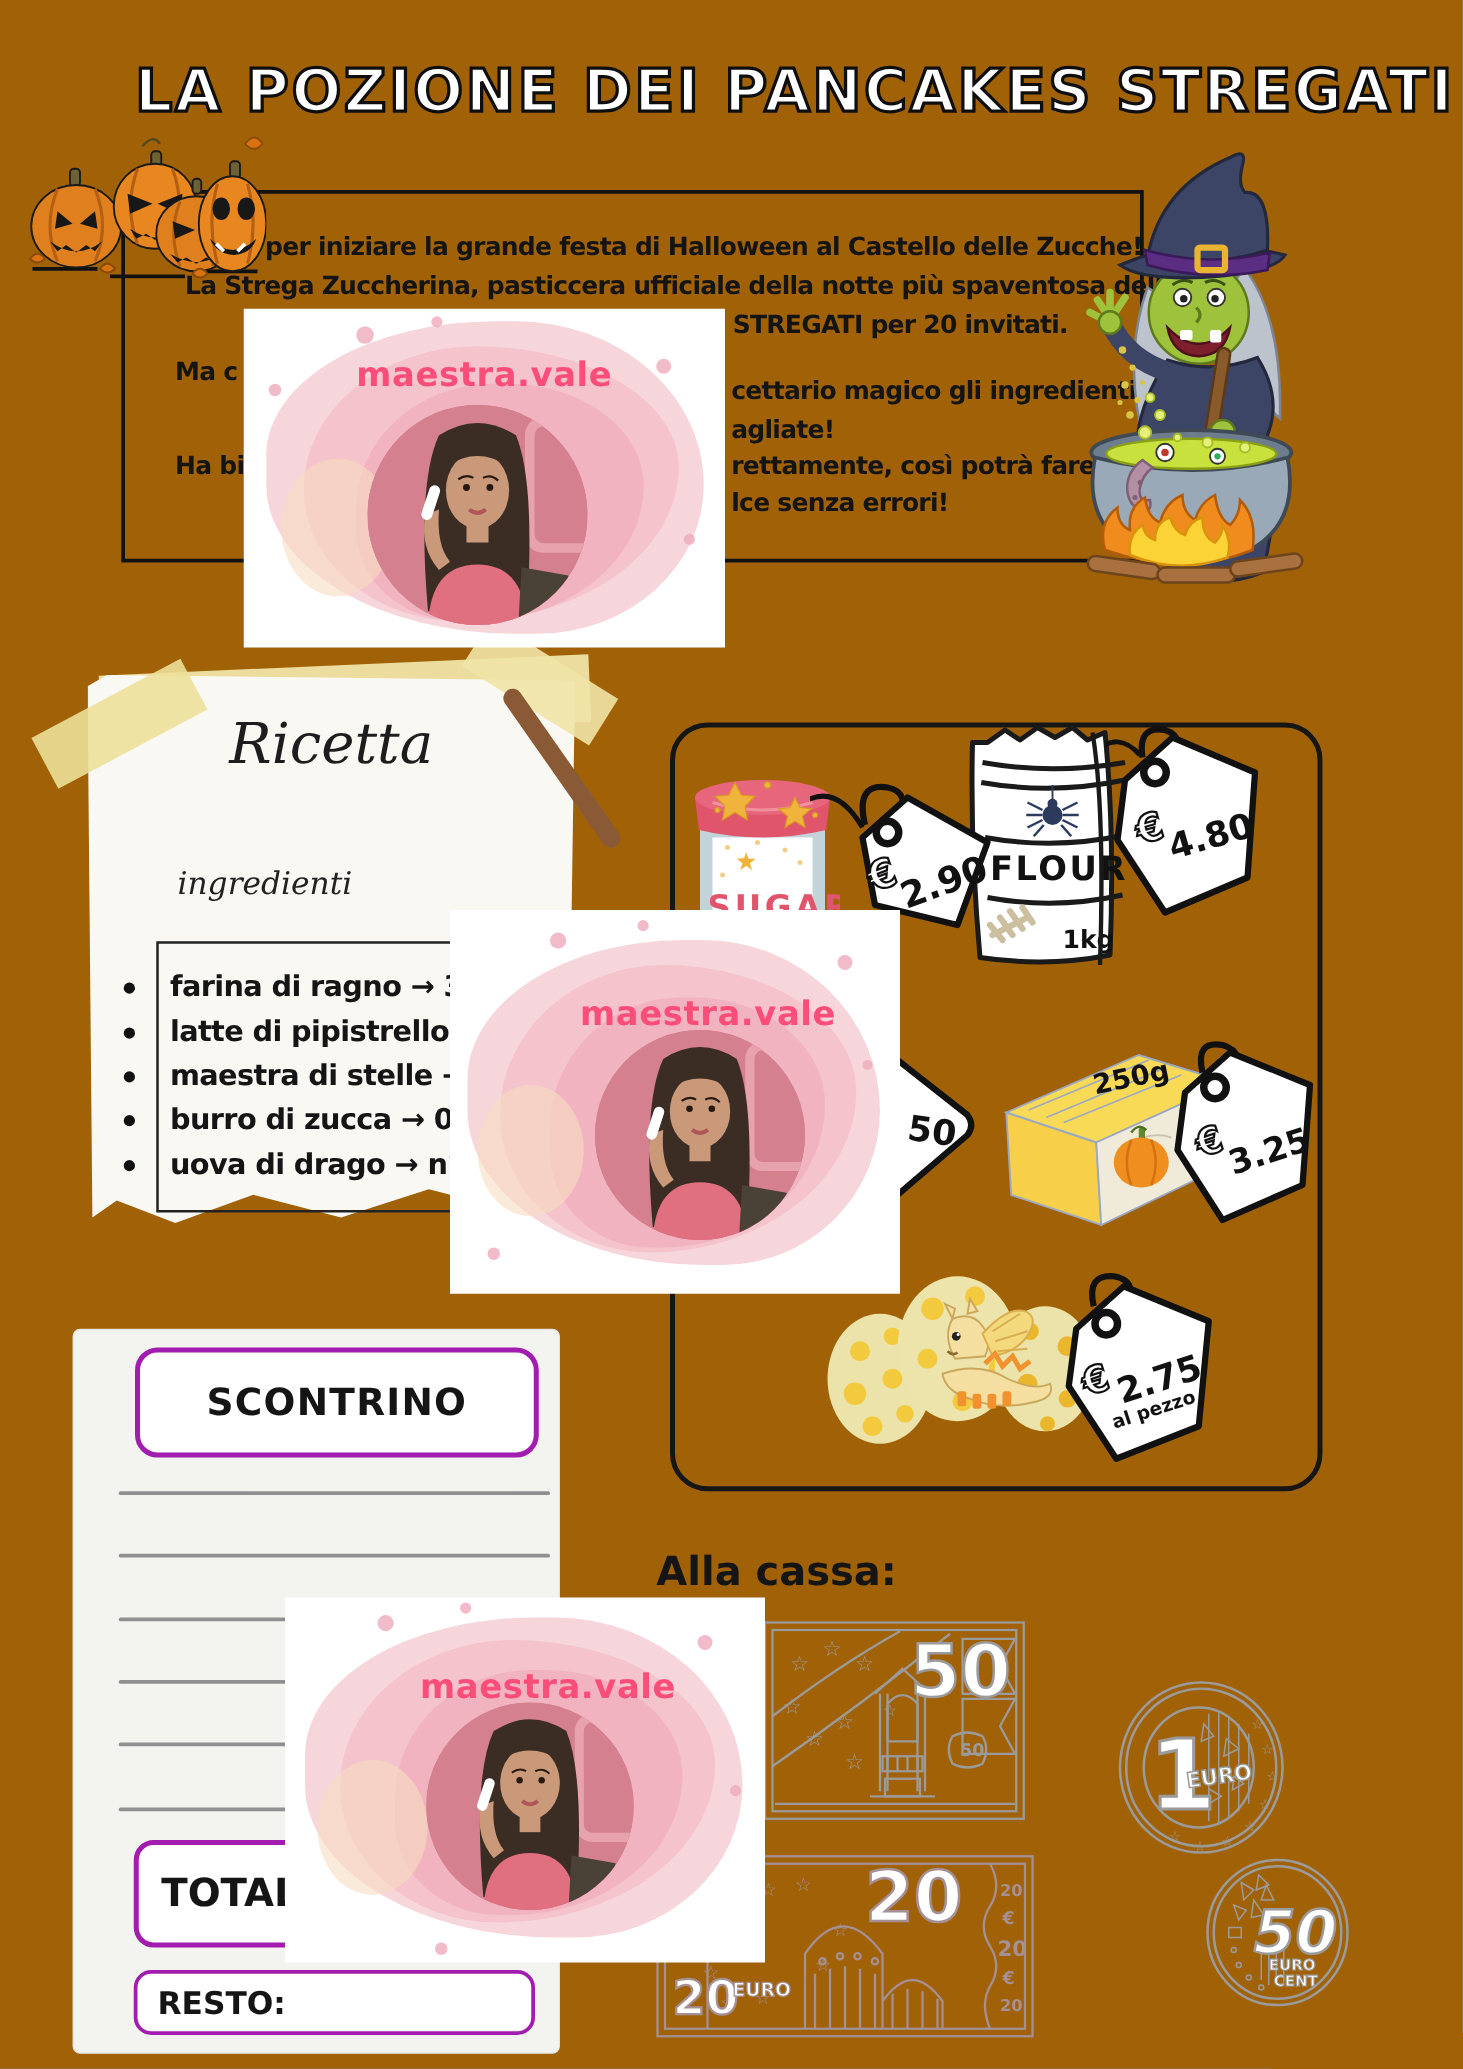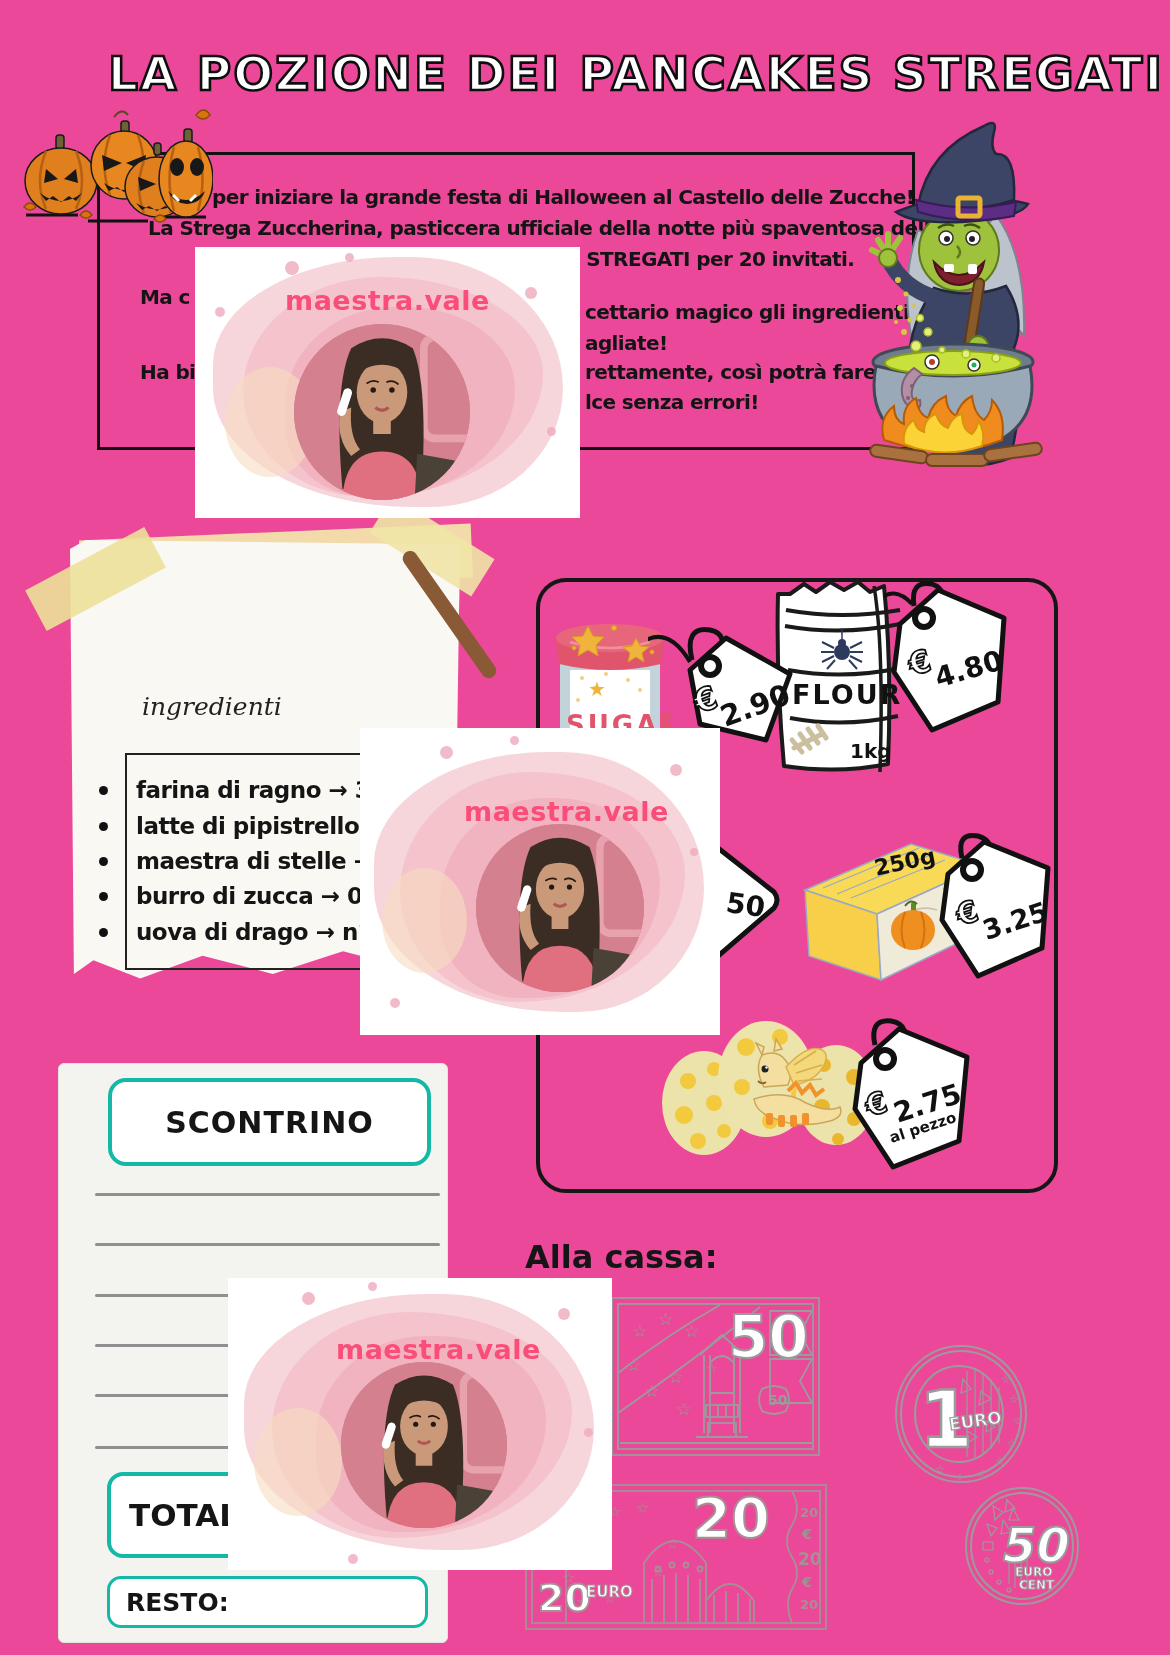--- a/index.html
+++ b/index.html
@@ -1,33 +1,33 @@
 <!DOCTYPE html>
 <html><head>
 <meta charset="utf-8">
 <style>
   html,body{margin:0;padding:0;background:#888;}
-  #page{position:relative;width:1170px;height:1655px;background:#ec4899;overflow:hidden;
+  #page{position:relative;width:1170px;height:1655px;background:#a16207;overflow:hidden;
         font-family:"DejaVu Sans",sans-serif;color:#141414;margin:0 auto;}
   .abs{position:absolute;}
   .comic{font-family:"DejaVu Sans",sans-serif;font-weight:700;color:#151515;}
   .outline-title{font-size:47px;font-weight:800;letter-spacing:2px;color:#ffffff;
        -webkit-text-stroke:2.6px #0e0e0e;text-stroke:2.6px #0e0e0e;white-space:nowrap;}
   .story-line{font-size:20px;font-weight:700;letter-spacing:-0.6px;white-space:nowrap;z-index:2;}
   .box-border{border:3.5px solid #121212;}
   .wm{z-index:40;background:#ffffff;overflow:hidden;}
   .wm .blob1{position:absolute;background:#f4c3cc;border-radius:46% 54% 58% 42% / 52% 44% 56% 48%;}
   .wm .blob2{position:absolute;background:#f7d6db;border-radius:55% 45% 40% 60% / 45% 55% 50% 50%;}
   .wm .blob3{position:absolute;background:#f0aebc;opacity:.75;border-radius:50% 50% 62% 38% / 55% 45% 60% 40%;}
   .wm .blob4{position:absolute;background:#f6dcc0;opacity:.6;border-radius:50%;}
   .wm .dot{position:absolute;background:#eeaabb;border-radius:50%;opacity:.8;}
   .wm-handle{position:absolute;font-weight:800;font-size:27px;color:#fb4d79;letter-spacing:0.5px;z-index:5;white-space:nowrap;}
   .wm-photo{position:absolute;border-radius:50%;overflow:hidden;z-index:4;background:#d4808f;}
   .rule{position:absolute;height:3px;background:#8f8f8f;border-radius:2px;z-index:2;}
-  .rbox{position:absolute;background:#ffffff;border:4px solid #14b8a6;z-index:2;display:flex;align-items:center;}
+  .rbox{position:absolute;background:#ffffff;border:4px solid #a21caf;z-index:2;display:flex;align-items:center;}
   .svgtext{font-family:"DejaVu Sans",sans-serif;}
 </style>
 </head>
 <body>
 
 <div id="page">
 
   <div class="abs outline-title" style="left:108px;top:46px;width:960px;text-align:left;">LA POZIONE DEI PANCAKES STREGATI</div>
 
   <div class="abs box-border" style="left:97px;top:152px;width:812px;height:292px;z-index:1;"></div>
@@ -150,20 +150,21 @@
   </svg>
 
   <div class="abs" style="left:80px;top:532px;width:392px;height:54px;background:#f2e7ad;opacity:.92;transform:rotate(-2.5deg);z-index:1;"></div>
   <div class="abs" style="left:70px;top:540px;width:390px;height:452px;background:#f9f8f3;z-index:2;
        box-shadow:3px 4px 0 #d9d2b8;
        clip-path:polygon(0 2%,4% 0,100% 1%,99% 60%,100% 92%,88% 95%,70% 91%,52% 96%,34% 92%,18% 97%,6% 93%,1% 96%);"></div>
   <div class="abs" style="left:28px;top:556px;width:135px;height:46px;background:#ece099;opacity:.9;transform:rotate(-28deg);z-index:3;"></div>
   <div class="abs" style="left:372px;top:524px;width:120px;height:44px;background:#efe4a6;opacity:.9;transform:rotate(32deg);z-index:3;"></div>
   <div class="abs" style="left:412px;top:548px;width:152px;height:15px;background:#8a5a36;border-radius:8px;transform:rotate(55deg);transform-origin:left top;z-index:3;"></div>
 
+  <div class="abs" style="left:120px;top:568px;width:290px;text-align:center;font-family:'DejaVu Serif',serif;font-style:italic;font-size:45px;color:#1d1d1d;z-index:4;">Ricetta</div>
   <div class="abs" style="left:142px;top:692px;font-family:'DejaVu Serif',serif;font-style:italic;font-size:25px;color:#222;z-index:4;">ingredienti</div>
 
   <div class="abs" style="left:125px;top:753px;width:334px;height:213px;border:2.5px solid #222;z-index:4;"></div>
 
   <div class="abs" style="left:99px;top:786px;width:9px;height:9px;border-radius:50%;background:#111;z-index:4;"></div>
   <div class="abs" style="left:99px;top:822px;width:9px;height:9px;border-radius:50%;background:#111;z-index:4;"></div>
   <div class="abs" style="left:99px;top:857px;width:9px;height:9px;border-radius:50%;background:#111;z-index:4;"></div>
   <div class="abs" style="left:99px;top:892px;width:9px;height:9px;border-radius:50%;background:#111;z-index:4;"></div>
   <div class="abs" style="left:99px;top:928px;width:9px;height:9px;border-radius:50%;background:#111;z-index:4;"></div>
 

